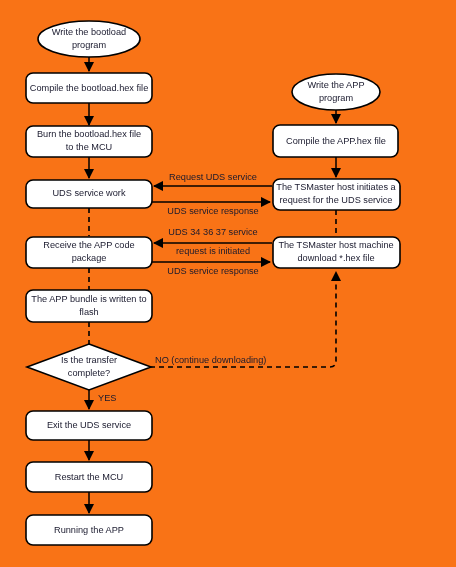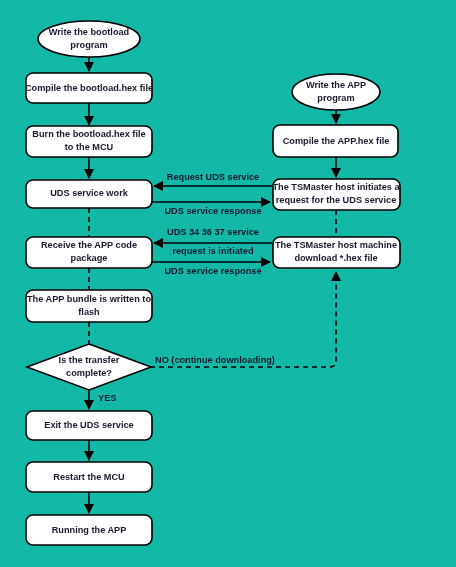--- a/index.html
+++ b/index.html
@@ -4,24 +4,23 @@
 <style>
   html, body {
     margin: 0;
     padding: 0;
     background: #ffffff;
   }
   #canvas {
     position: relative;
     width: 456px;
     height: 567px;
-    background: #14b8a6;
+    background: #f97316;
     font-family: "Liberation Sans", sans-serif;
     overflow: hidden;
-    font-weight: bold;
   }
   svg.flow {
     display: block;
     width: 456px;
     height: 567px;
   }
   .node-shape {
     fill: #ffffff;
     stroke: #000000;
     stroke-width: 1.6;

